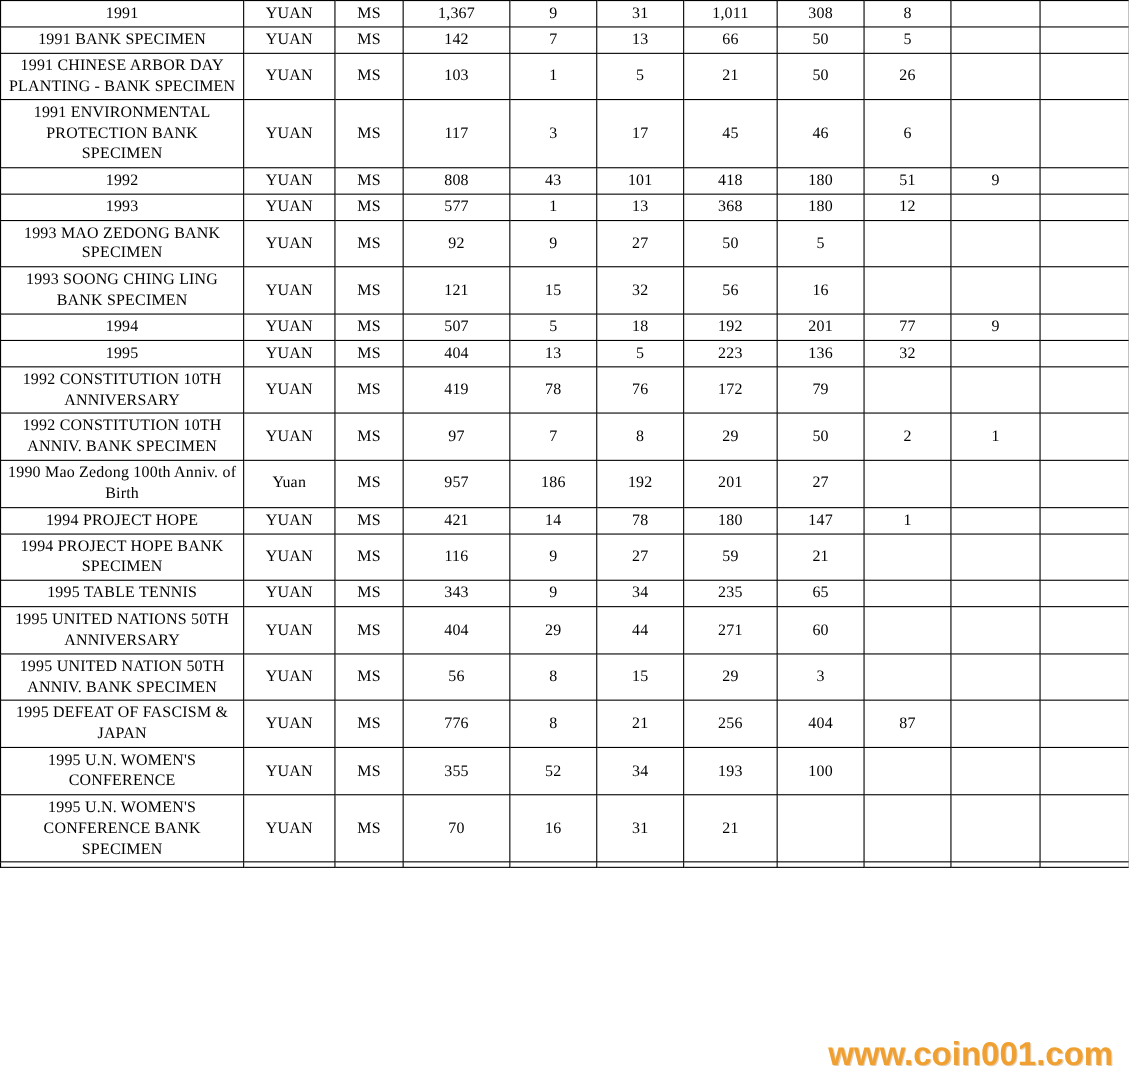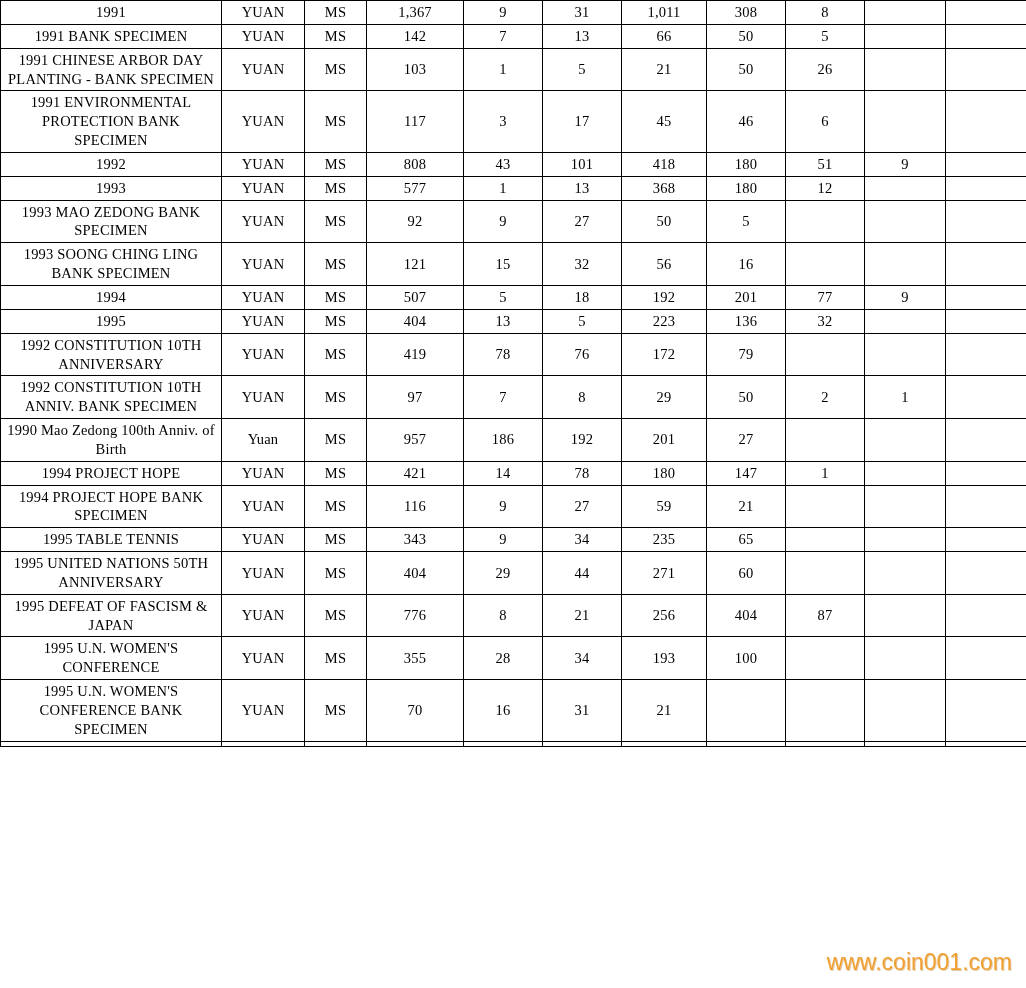--- a/index.html
+++ b/index.html
@@ -44,22 +44,22 @@
   col.c10 { width: 81px; }
 
   .desc {
     font-size: 14.5px;
   }
   .watermark {
     position: absolute;
     right: 14px;
     bottom: 12px;
     font-family: "Liberation Sans", sans-serif;
-    font-size: 23px;
-    font-weight: normal;
+    font-size: 30px;
+    font-weight: bold;
     color: #f0a030;
     letter-spacing: 0px;
     text-shadow: 1px 1px 0 rgba(180,110,20,0.35);
     pointer-events: none;
   }
 </style>
 </head>
 <body>
 
 <table class="coin-table">
@@ -292,38 +292,51 @@
         <td>404</td>
         <td>29</td>
         <td>44</td>
         <td>271</td>
         <td>60</td>
         <td></td>
         <td></td>
         <td></td>
       </tr>
       <tr>
+        <td class="desc">1995 UNITED NATION 50TH ANNIV. BANK SPECIMEN</td>
+        <td>YUAN</td>
+        <td>MS</td>
+        <td>56</td>
+        <td>8</td>
+        <td>15</td>
+        <td>29</td>
+        <td>3</td>
+        <td></td>
+        <td></td>
+        <td></td>
+      </tr>
+      <tr>
         <td class="desc">1995 DEFEAT OF FASCISM &amp; JAPAN</td>
         <td>YUAN</td>
         <td>MS</td>
         <td>776</td>
         <td>8</td>
         <td>21</td>
         <td>256</td>
         <td>404</td>
         <td>87</td>
         <td></td>
         <td></td>
       </tr>
       <tr>
         <td class="desc">1995 U.N. WOMEN'S CONFERENCE</td>
         <td>YUAN</td>
         <td>MS</td>
         <td>355</td>
-        <td>28</td>
+        <td>52</td>
         <td>34</td>
         <td>193</td>
         <td>100</td>
         <td></td>
         <td></td>
         <td></td>
       </tr>
       <tr>
         <td class="desc">1995 U.N. WOMEN'S CONFERENCE BANK SPECIMEN</td>
         <td>YUAN</td>

